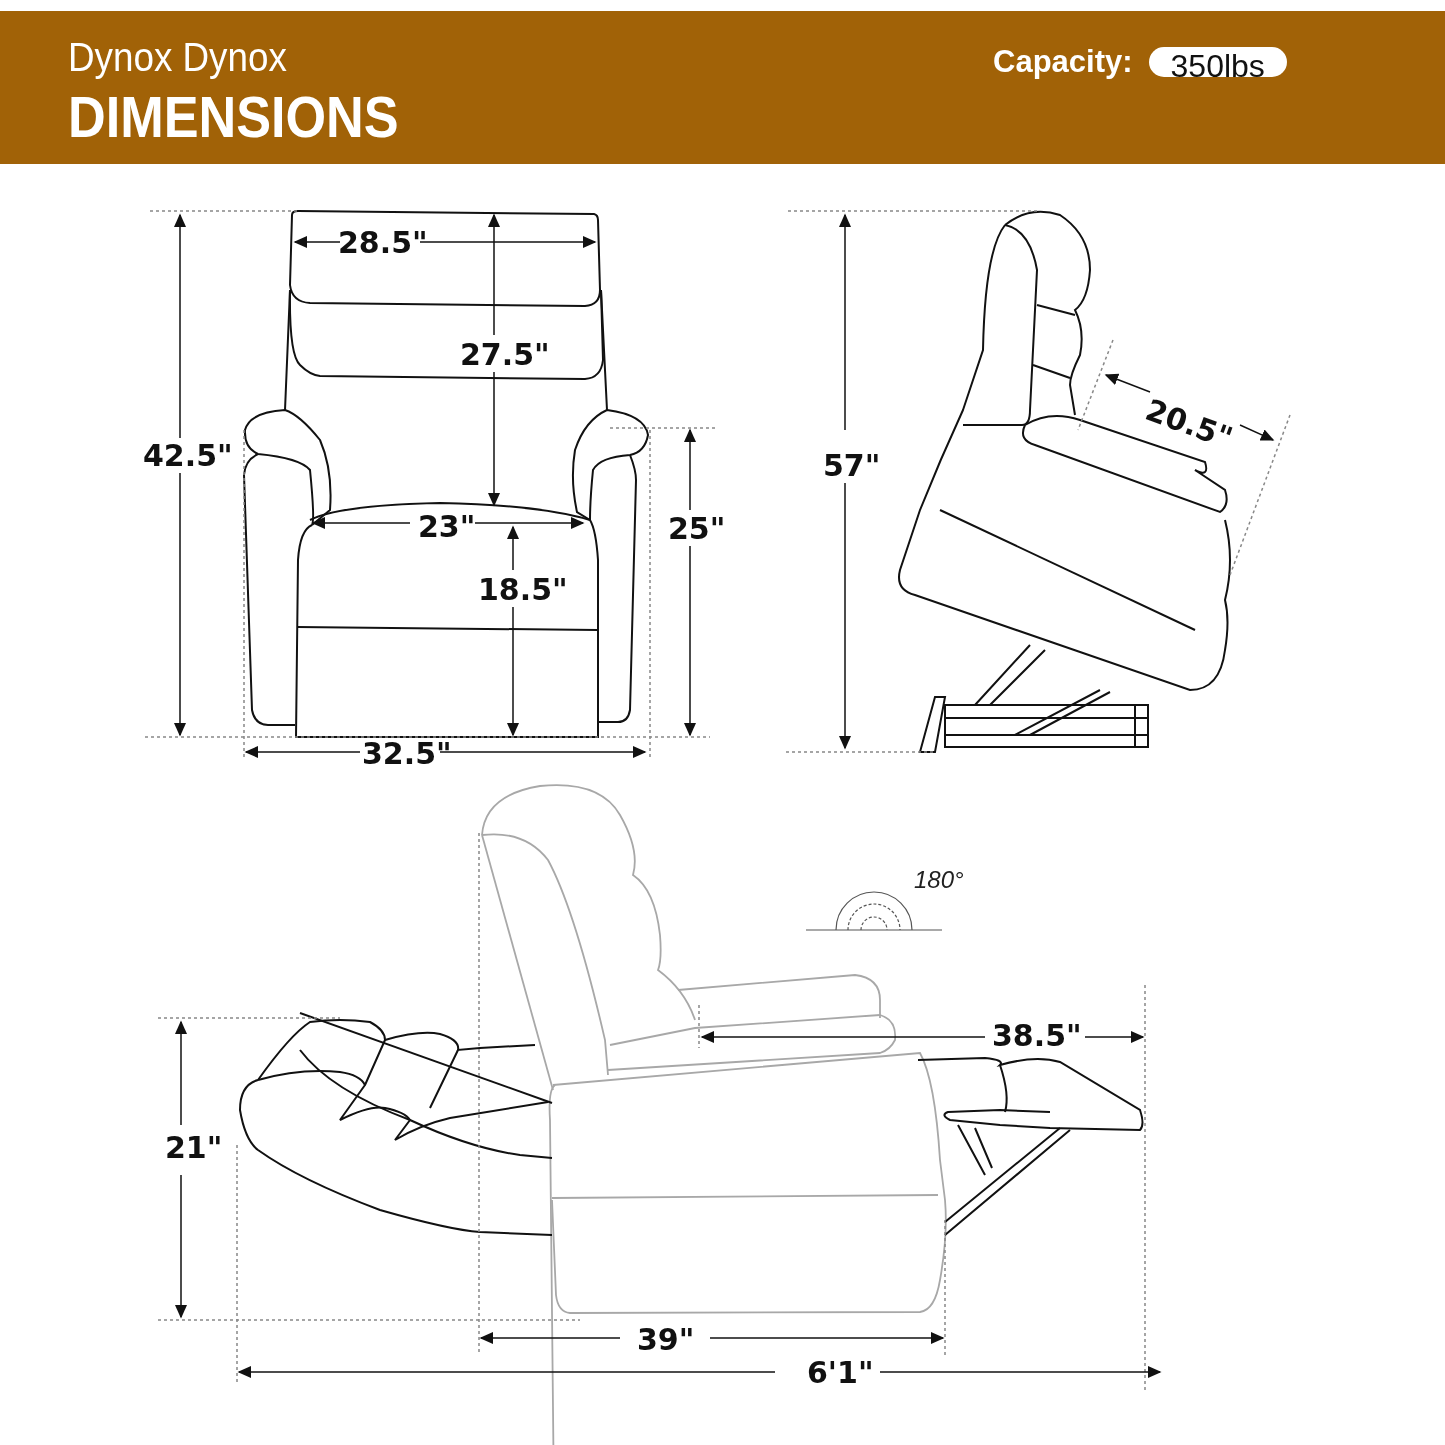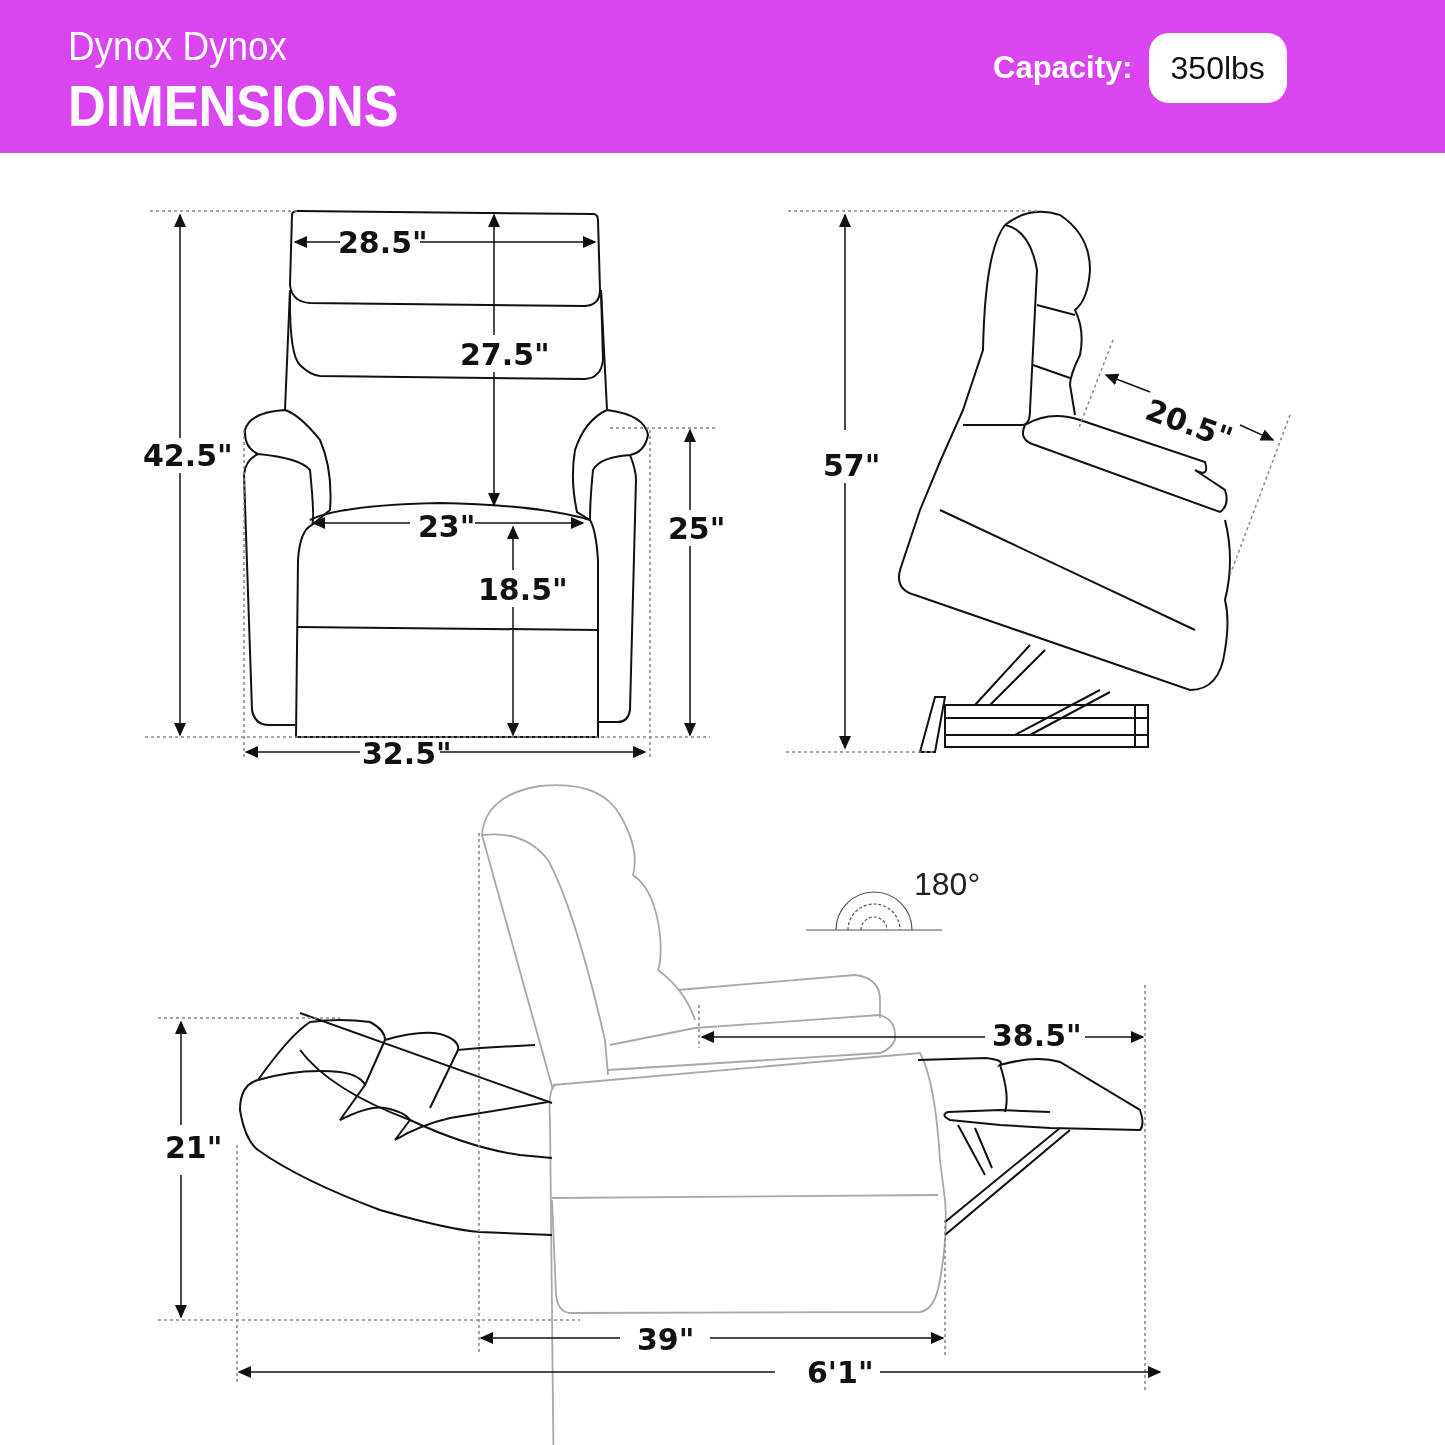--- a/index.html
+++ b/index.html
@@ -1,26 +1,26 @@
 <!DOCTYPE html>
 <html><head>
 <meta charset="utf-8">
 <style>
   html, body { margin: 0; padding: 0; background: #ffffff; }
   body { width: 1445px; height: 1445px; position: relative; overflow: hidden; font-family: "Liberation Sans", sans-serif; }
-  .header { position: absolute; left: 0; top: 0; width: 1445px; height: 153px; background: #d946ef; }
+  .header { position: absolute; left: 0; top: 11px; width: 1445px; height: 153px; background: #a16207; }
   .brand { position: absolute; left: 68px; top: 24px; color: #fff; font-size: 40px; font-family: "Liberation Sans", sans-serif; letter-spacing: 0px; transform: scaleX(0.92); transform-origin: left; }
   .title { position: absolute; left: 68px; top: 72px; color: #fff; font-size: 58px; font-weight: bold; font-family: "Liberation Sans", sans-serif; letter-spacing: 0px; transform: scaleX(0.9); transform-origin: left; }
   .spec-row { position: absolute; display: flex; align-items: center; color: #fff; font-weight: bold; font-size: 31px; justify-content: flex-end; }
   .spec-label { margin-right: 16px; }
-  .pill { background: #fff; color: #111; border-radius: 20px; padding: 16px 22px; height: 38px; line-height: 38px; font-weight: normal; font-size: 32px; }
+  .pill { background: #fff; color: #111; border-radius: 20px; padding: 0 22px; height: 30px; line-height: 38px; font-weight: normal; font-size: 32px; }
   .diagram { position: absolute; left: 0; top: 153px; width: 1445px; height: 1292px; }
   .lbl { position: absolute; font-weight: bold; color: #111; font-size: 30px; font-family: "DejaVu Sans", sans-serif; white-space: nowrap; background: #fff; }
   .lbl.nobg { background: transparent; }
-  .deg { position: absolute; font-size: 32px; color: #222; font-family: "Liberation Sans", sans-serif; }
+  .deg { position: absolute; font-size: 24px; color: #222; font-family: "Liberation Sans", sans-serif; font-style: italic; }
 </style>
 </head>
 <body>
 
 <div class="header">
   <div class="brand">Dynox Dynox</div>
   <div class="title">DIMENSIONS</div>
   <div class="spec-row" style="left:993px; top:33px;">
     <span class="spec-label">Capacity:</span>
     <span class="pill">350lbs</span>

